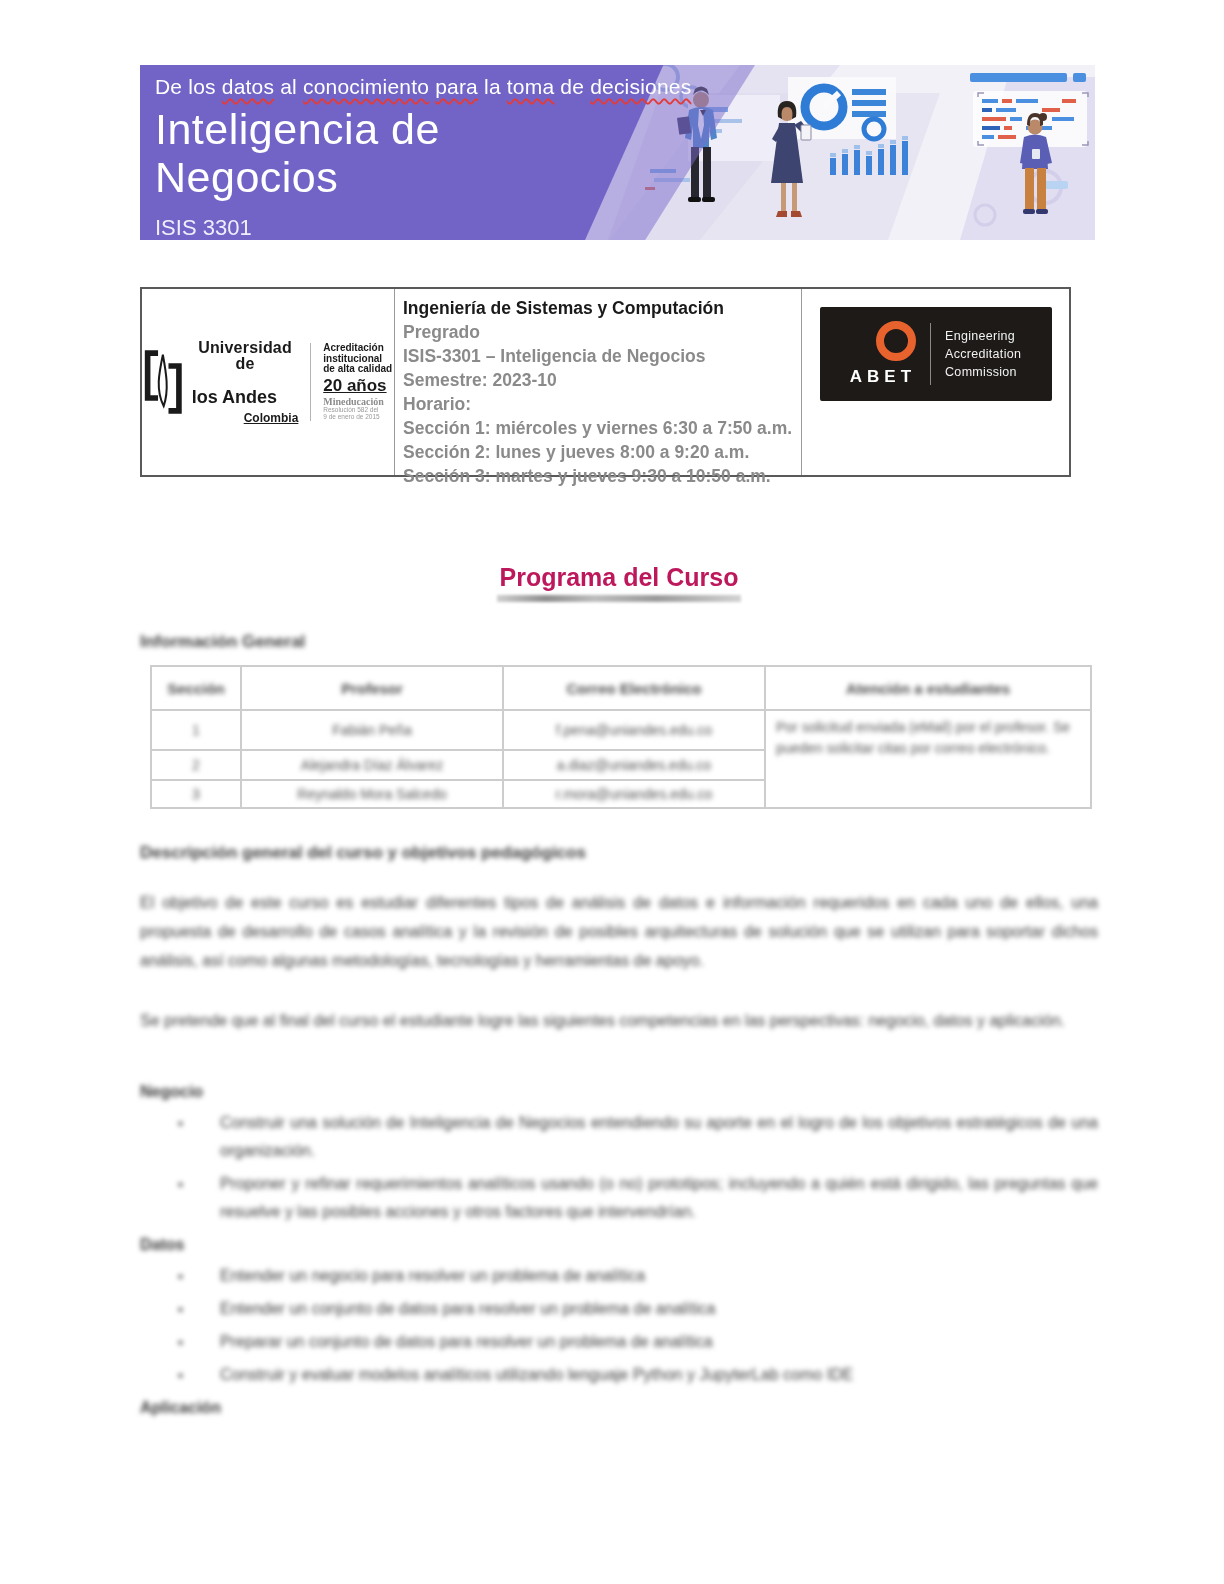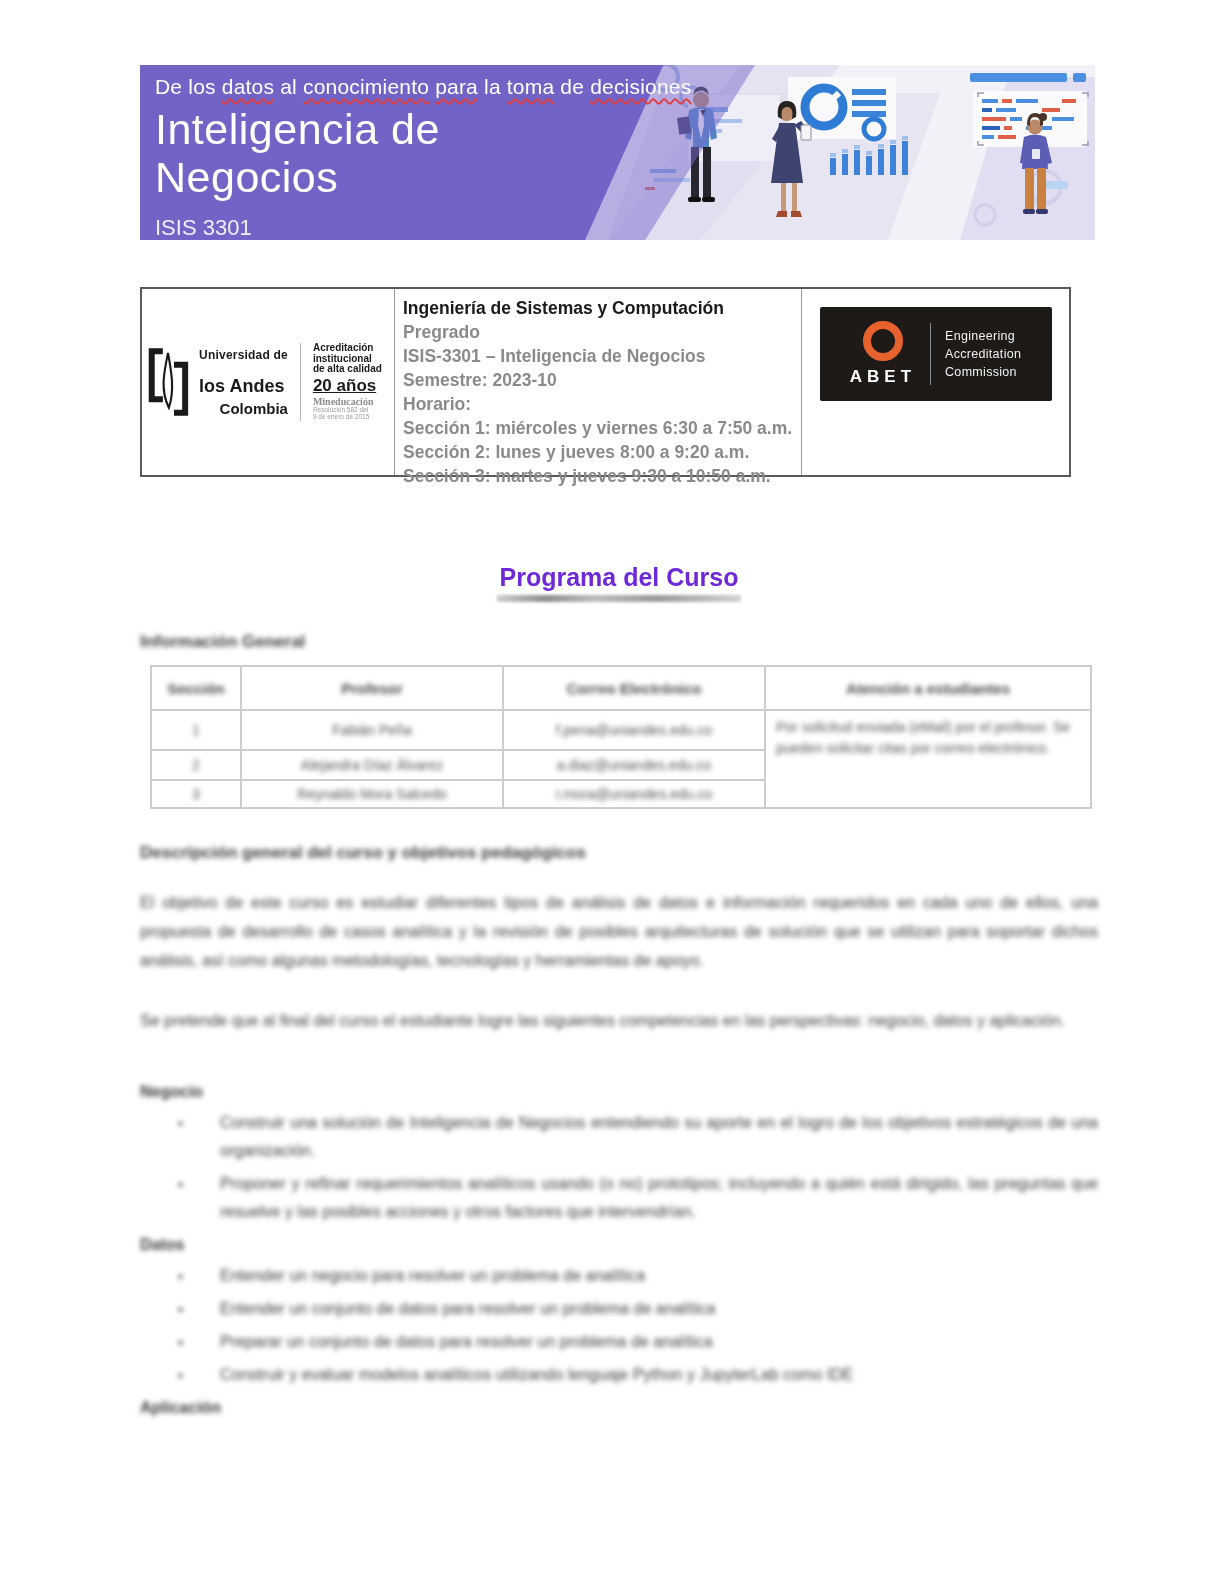--- a/index.html
+++ b/index.html
@@ -36,45 +36,45 @@
     margin-top:47px; width:931px; height:190px;
     border:2px solid #595959; display:flex; background:#fff;
   }
   .ht-cell { height:100%; }
   .ht-logo { width:253px; border-right:1px solid #9a9a9a; display:flex; align-items:center; justify-content:center; }
   .ht-info { width:407px; border-right:1px solid #9a9a9a; padding:7px 0 16px 8px; }
   .ht-abet { flex:1; display:flex; align-items:flex-start; justify-content:center; padding-top:18px; }
 
   .uniandes { display:flex; align-items:center; gap:8px; }
   .uniandes-name { text-align:left; color:#1a1a1a; line-height:1; }
-  .uniandes-name .l1 { font-size:12px; font-weight:bold; letter-spacing:0.2px; }
+  .uniandes-name .l1 { font-size:16px; font-weight:bold; letter-spacing:0.2px;text-align:center; }
   .uniandes-name .l2 { font-size:18px; font-weight:bold; margin-top:16px; }
-  .uniandes-name .l3 { font-size:15px; font-weight:bold; text-align:right; margin-top:6px; }
+  .uniandes-name .l3 { font-size:12px; font-weight:bold; text-align:right; margin-top:6px;text-decoration:underline; }
   .uniandes-sep { width:1px; height:78px; background:#b5b5b5; margin:0 4px; }
   .accred { width:78px; color:#1a1a1a; line-height:1.05; }
   .accred .a { font-size:10px; font-weight:bold; }
   .accred .years { font-size:17px; font-weight:bold; text-decoration:underline; margin:2px 0; }
   .accred .min { font-size:10px; color:#8c8c8c; font-weight:bold;font-family:Liberation Serif, serif; }
   .accred .res { font-size:6.5px; color:#9a9a9a; }
 
   .ht-info .black { color:#1a1a1a; font-weight:bold; font-size:17.5px; line-height:24px; }
   .ht-info .gray  { color:#8a8a8a; font-weight:bold; font-size:17.5px; line-height:24px; }
 
   .abet-box {
     width:232px; height:94px; background:#1d1a17; border-radius:2px;
     display:flex; align-items:center; justify-content:center; gap:14px;
   }
-  .abet-left { display:flex; flex-direction:column; align-items:center; }
+  .abet-left { display:flex; flex-direction:column; align-items:flex-end; }
   .abet-ring { width:40px; height:40px; border:8px solid #e8622d; border-radius:50%; }
   .abet-word { color:#fff; font-weight:bold; font-size:17px; letter-spacing:5px; margin-top:6px; }
   .abet-sep { width:1px; height:62px; background:#8a8a8a; }
   .abet-right { color:#f2f2f2; font-size:12.5px; line-height:1.45; letter-spacing:0.3px; }
 
   
-  .page-title { margin-top:86px; text-align:center; font-size:25px; font-weight:bold; color:#6d28d9; }
+  .page-title { margin-top:86px; text-align:center; font-size:25px; font-weight:bold; color:#be185d; }
   .page-title-underline {
     width:244px; height:7px; margin:3px auto 0;
     background:linear-gradient(90deg,#cfcfcf,#8f8f8f 20%,#bdbdbd 40%,#9a9a9a 65%,#d2d2d2);
     filter:blur(1.6px);
   }
 
   .bz  { filter:blur(2.6px); }
   .bzh { filter:blur(2.5px); }
 
   .info-heading { margin-top:30px; font-size:17px; font-weight:bold; color:#3d3d3d; }

